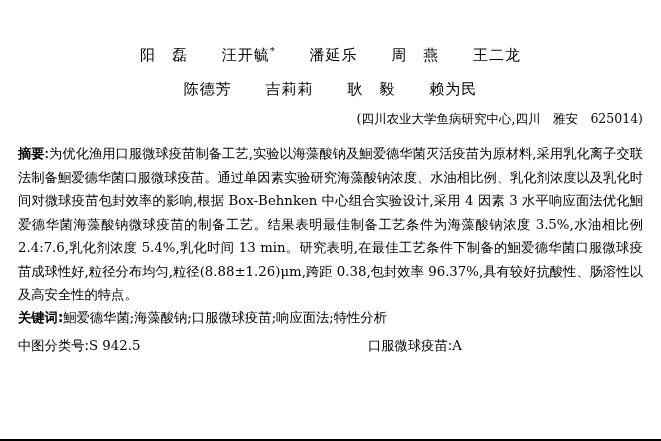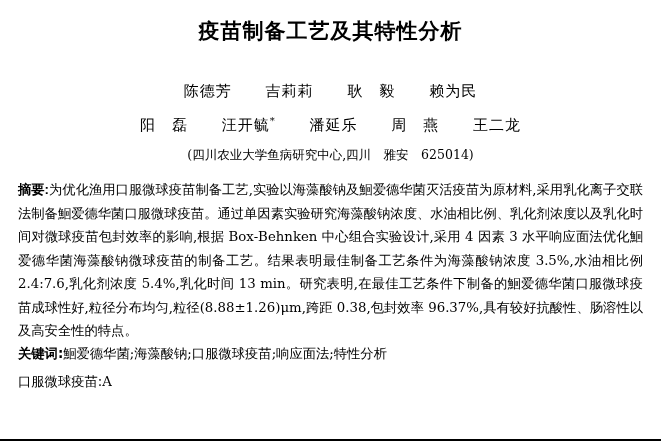--- a/index.html
+++ b/index.html
@@ -46,21 +46,21 @@
   .author {
     display: inline-block;
     margin: 0 14px;
   }
   .author .sup {
     font-size: 10px;
     vertical-align: super;
   }
   .affiliation {
     margin-top: 6px;
-    text-align: center;
+    text-align: right;
     font-size: 12.5px;
     line-height: 18px;
   }
   .abstract {
     margin-top: 14px;
     font-size: 13.3px;
     line-height: 23.5px;
     text-align: justify;
     text-justify: inter-ideograph;
     letter-spacing: 0px;
@@ -101,43 +101,43 @@
     height: 2px;
     background: #000000;
   }
 </style>
 </head>
 <body>
 
 <div class="page">
 
   <div class="title">
-    <span class="title-line">疫苗制备工艺及其特性分析</span>
   </div>
 
   <div class="authors">
-    <span class="author-line">
-      <span class="author"><span>陈德芳</span><span class="sup"></span></span>
-      <span class="author"><span>吉莉莉</span><span class="sup"></span></span>
-      <span class="author"><span>耿　毅</span><span class="sup"></span></span>
-      <span class="author"><span>赖为民</span><span class="sup"></span></span>
-    </span>
     <span class="author-line">
       <span class="author"><span>阳　磊</span><span class="sup"></span></span>
       <span class="author"><span>汪开毓</span><span class="sup">*</span></span>
       <span class="author"><span>潘延乐</span><span class="sup"></span></span>
       <span class="author"><span>周　燕</span><span class="sup"></span></span>
       <span class="author"><span>王二龙</span><span class="sup"></span></span>
+    </span>
+    <span class="author-line">
+      <span class="author"><span>陈德芳</span><span class="sup"></span></span>
+      <span class="author"><span>吉莉莉</span><span class="sup"></span></span>
+      <span class="author"><span>耿　毅</span><span class="sup"></span></span>
+      <span class="author"><span>赖为民</span><span class="sup"></span></span>
     </span>
   </div>
 
   <div class="affiliation">(四川农业大学鱼病研究中心,四川　雅安　625014)</div>
 
   <div class="abstract"><span class="lbl">摘要:</span><span>为优化渔用口服微球疫苗制备工艺,实验以海藻酸钠及鮰爱德华菌灭活疫苗为原材料,采用乳化离子交联法制备鮰爱德华菌口服微球疫苗。通过单因素实验研究海藻酸钠浓度、水油相比例、乳化剂浓度以及乳化时间对微球疫苗包封效率的影响,根据 Box-Behnken 中心组合实验设计,采用 4 因素 3 水平响应面法优化鮰爱德华菌海藻酸钠微球疫苗的制备工艺。结果表明最佳制备工艺条件为海藻酸钠浓度 3.5%,水油相比例 2.4:7.6,乳化剂浓度 5.4%,乳化时间 13 min。研究表明,在最佳工艺条件下制备的鮰爱德华菌口服微球疫苗成球性好,粒径分布均匀,粒径(8.88±1.26)μm,跨距 0.38,包封效率 96.37%,具有较好抗酸性、肠溶性以及高安全性的特点。</span></div>
 
   <div class="keywords"><span class="lbl">关键词:</span><span>鮰爱德华菌;海藻酸钠;口服微球疫苗;响应面法;特性分析</span></div>
 
   <div class="footer-row">
+    <div class="footer-left"><span class="lbl">中图分类号:</span><span>S 942.5</span></div>
     <div class="footer-right"><span class="lbl">口服微球疫苗:</span><span>A</span></div>
   </div>
 
   <div class="rule"></div>
 </div>
 
 </body></html>

